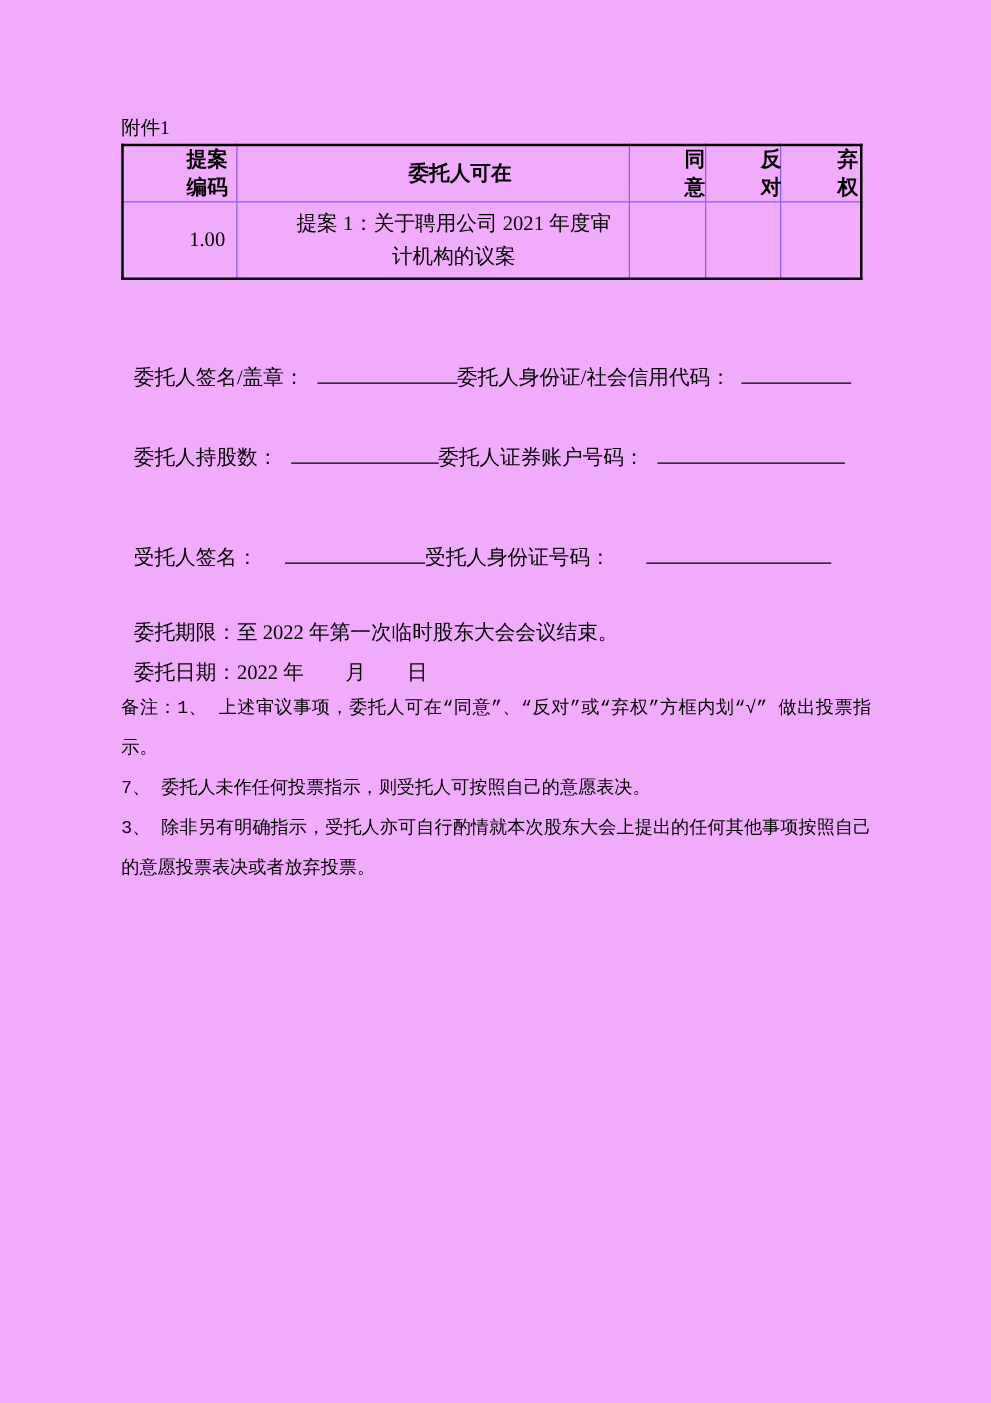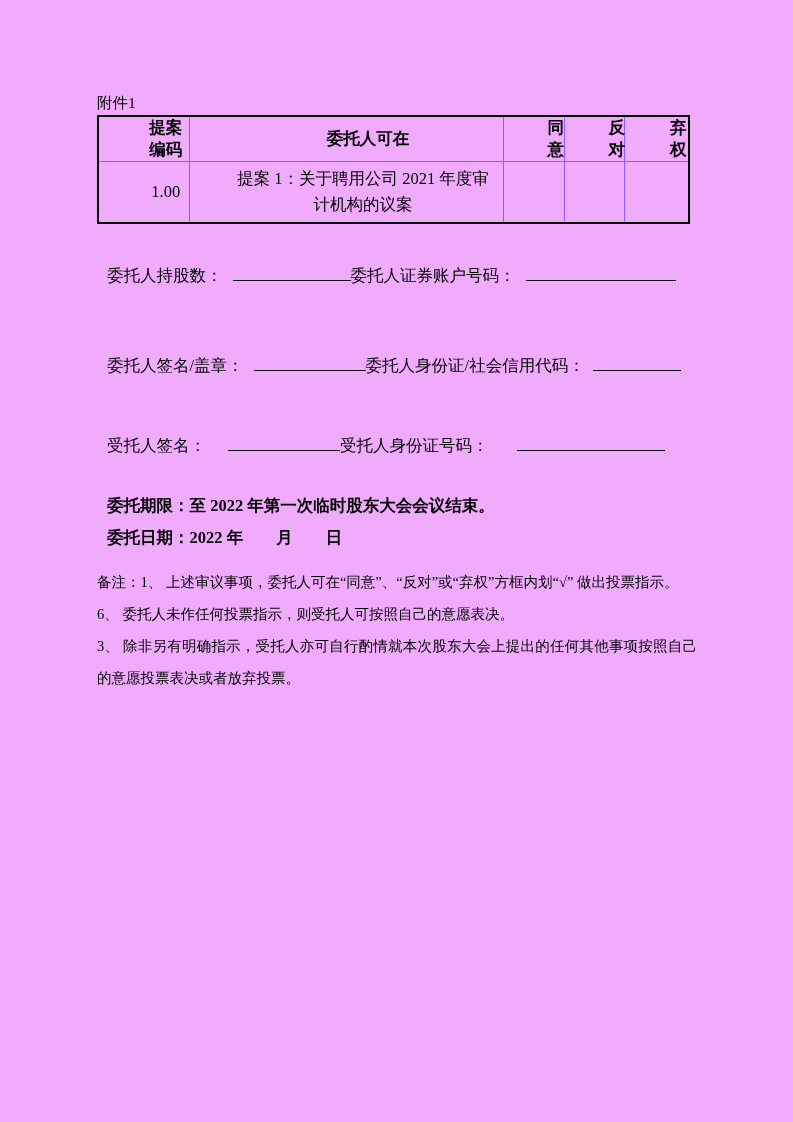--- a/index.html
+++ b/index.html
@@ -78,30 +78,29 @@
   .b-grantor-sign   { width: 112px; margin-left: 10px; }
   .b-grantor-id     { width: 88px;  margin-left: 8px;  }
   .b-grantor-shares { width: 118px; margin-left: 10px; }
   .b-grantor-acct   { width: 150px; margin-left: 10px; }
   .b-trustee-sign   { width: 112px; margin-left: 22px; }
   .b-trustee-id     { width: 148px; margin-left: 28px; }
   .term {
     font-size: 16.5px;
     line-height: 24px;
     padding-left: 10px;
-    font-weight: bold;
   }
   .term-period { margin-top: 36px; }
   .term-date   { margin-top: 8px; }
   .note {
     font-size: 14.5px;
     line-height: 32px;
     text-align: justify;
   }
-  .notes-wrap { margin-top: 16px; }
+  .notes-wrap { margin-top: 1px; font-family: Liberation Mono, monospace; }
 </style>
 </head>
 <body>
 
 <div class="page">
 
   <div class="attachment">附件1</div>
 
 
 
@@ -126,34 +125,34 @@
       <tr>
         <td>1.00</td>
         <td class="cell-name">提案 1：关于聘用公司 2021 年度审计机构的议案</td>
         <td></td>
         <td></td>
         <td></td>
       </tr>
     </tbody>
   </table>
 
+  <div class="sig-row sig-row-1">
+    <span>委托人签名/盖章：</span><span class="blank b-grantor-sign"></span><span>委托人身份证/社会信用代码：</span><span class="blank b-grantor-id"></span>
+  </div>
+
   <div class="sig-row sig-row-2">
     <span>委托人持股数：</span><span class="blank b-grantor-shares"></span><span>委托人证券账户号码：</span><span class="blank b-grantor-acct"></span>
-  </div>
-
-  <div class="sig-row sig-row-1">
-    <span>委托人签名/盖章：</span><span class="blank b-grantor-sign"></span><span>委托人身份证/社会信用代码：</span><span class="blank b-grantor-id"></span>
   </div>
 
   <div class="sig-row sig-row-3">
     <span>受托人签名：</span><span class="blank b-trustee-sign"></span><span>受托人身份证号码：</span><span class="blank b-trustee-id"></span>
   </div>
 
   <p class="term term-period">委托期限：至 2022 年第一次临时股东大会会议结束。</p>
   <p class="term term-date">委托日期：2022 年　　月　　日</p>
 
   <div class="notes-wrap">
     <p class="note">备注：1、 上述审议事项，委托人可在“同意”、“反对”或“弃权”方框内划“√” 做出投票指示。</p>
-    <p class="note">6、 委托人未作任何投票指示，则受托人可按照自己的意愿表决。</p>
+    <p class="note">7、 委托人未作任何投票指示，则受托人可按照自己的意愿表决。</p>
     <p class="note">3、 除非另有明确指示，受托人亦可自行酌情就本次股东大会上提出的任何其他事项按照自己的意愿投票表决或者放弃投票。</p>
   </div>
 
 </div>
 
 </body></html>

